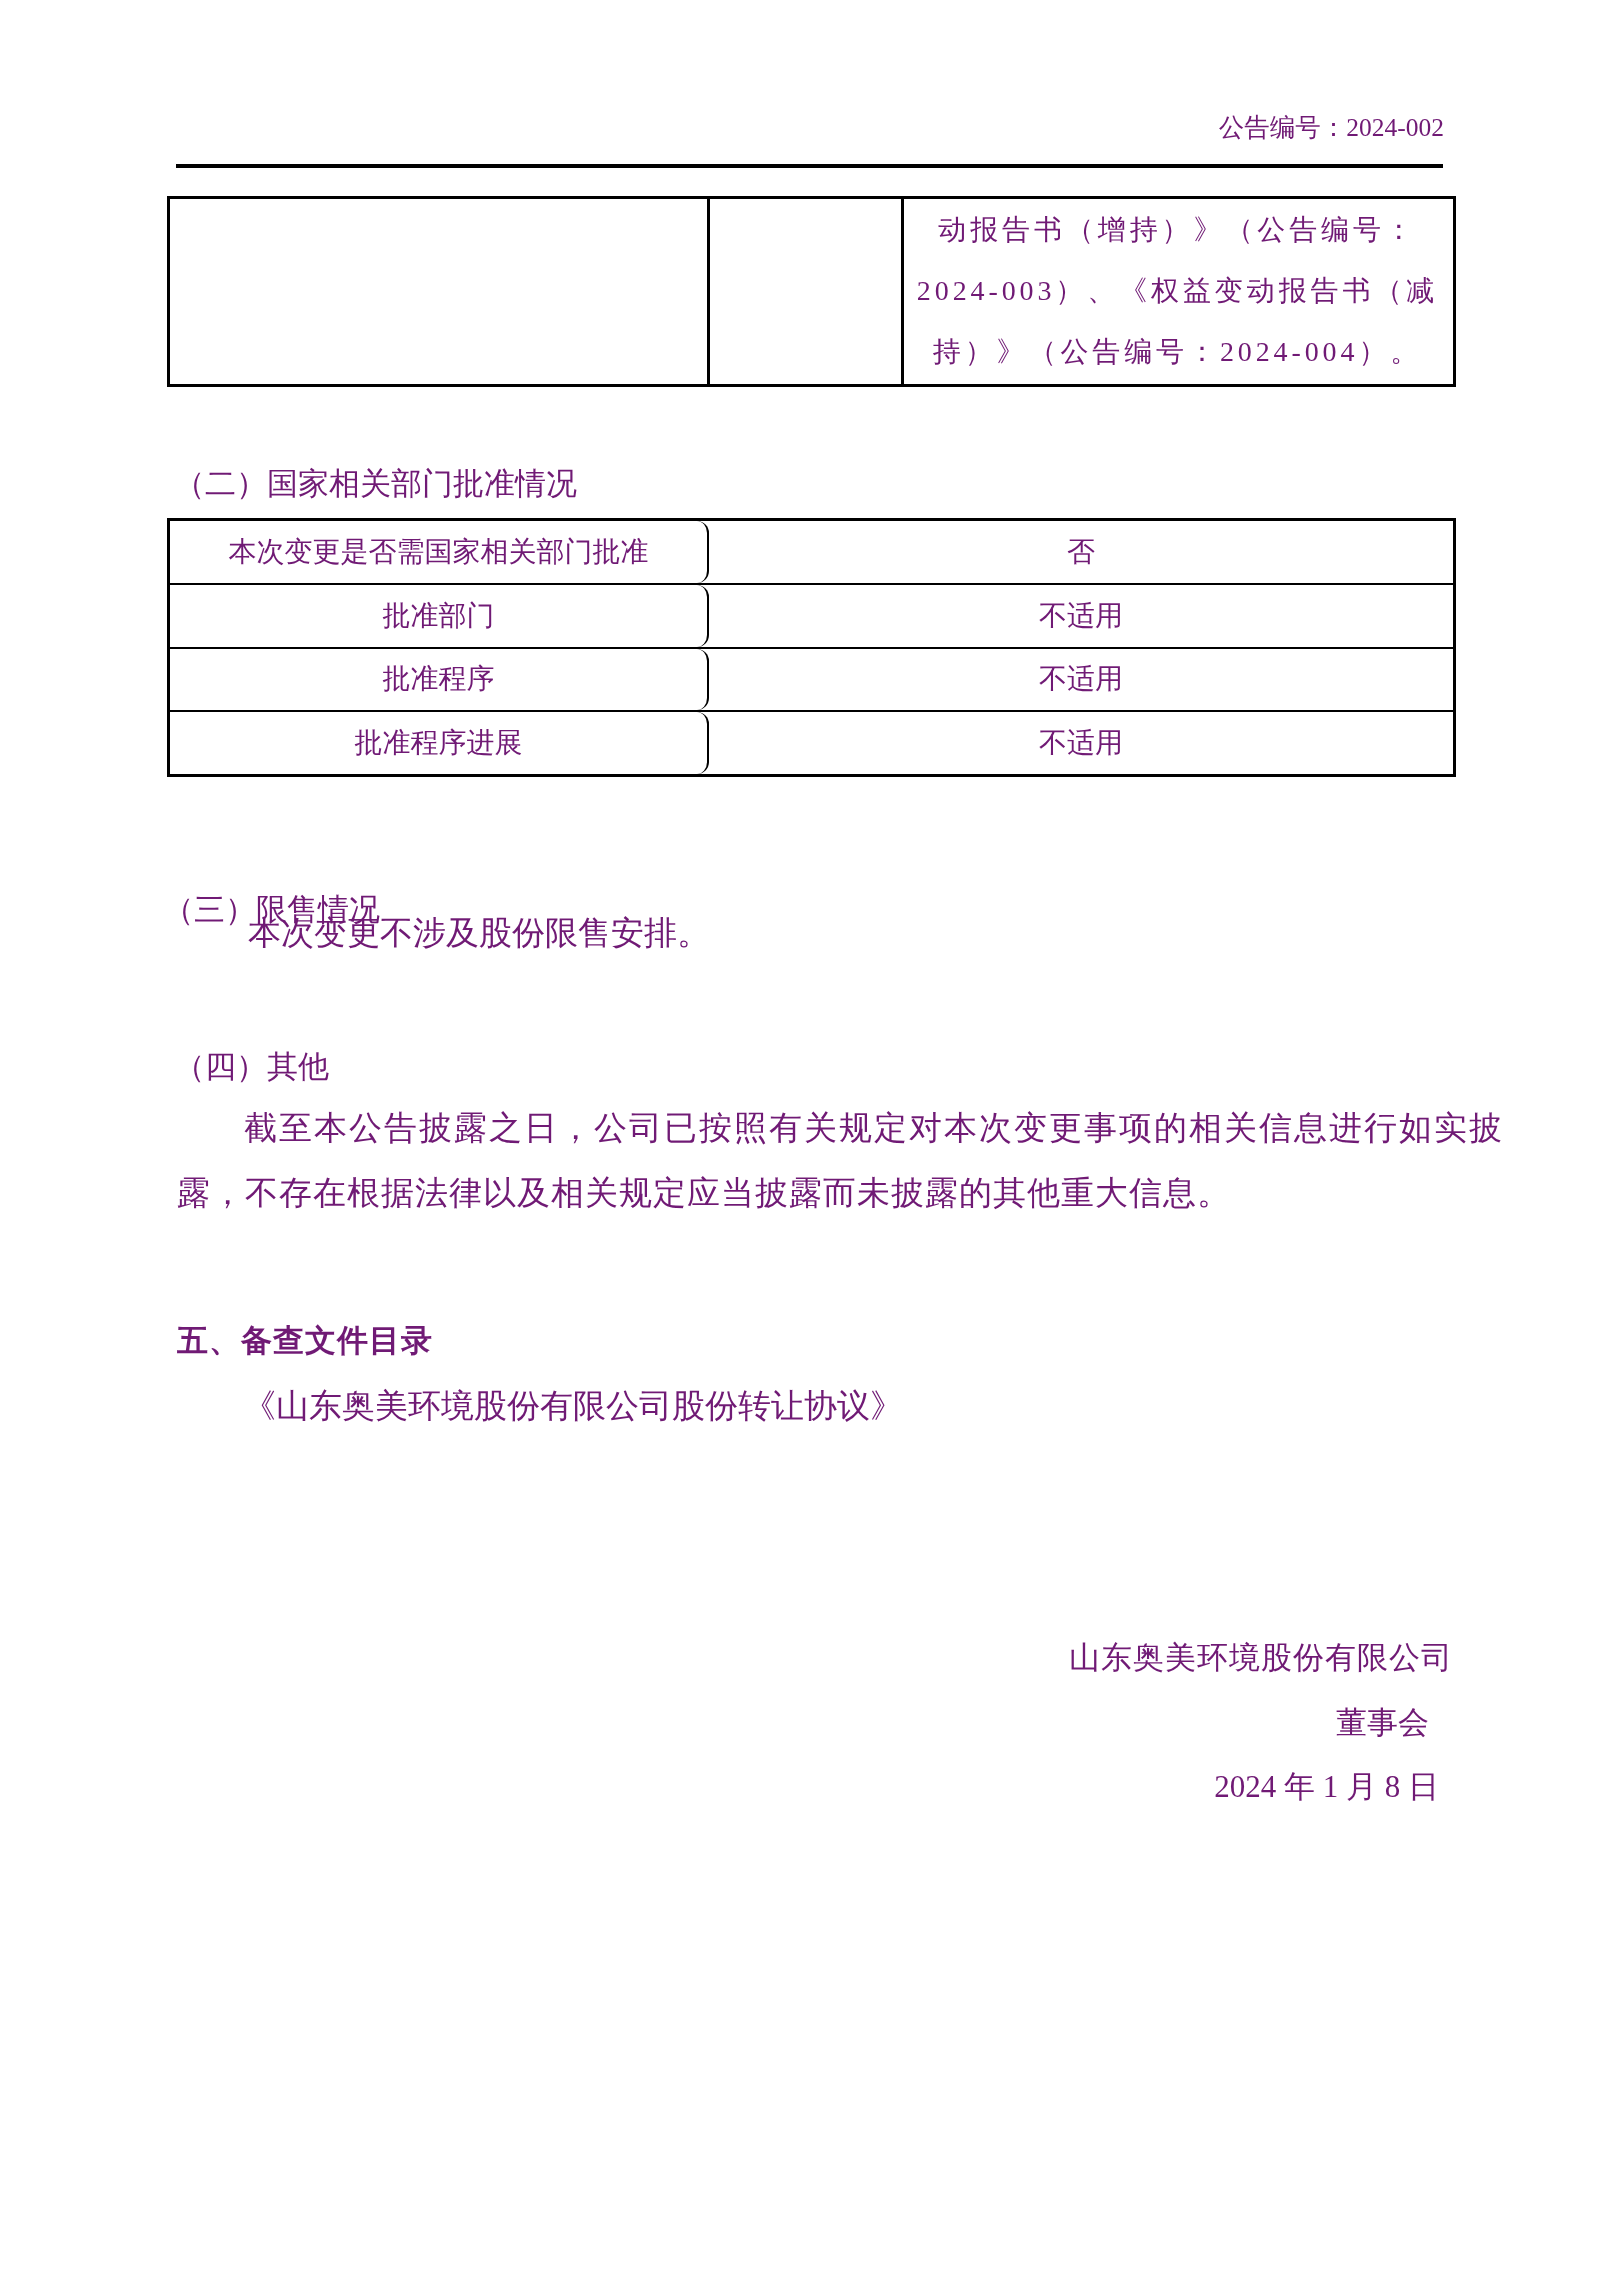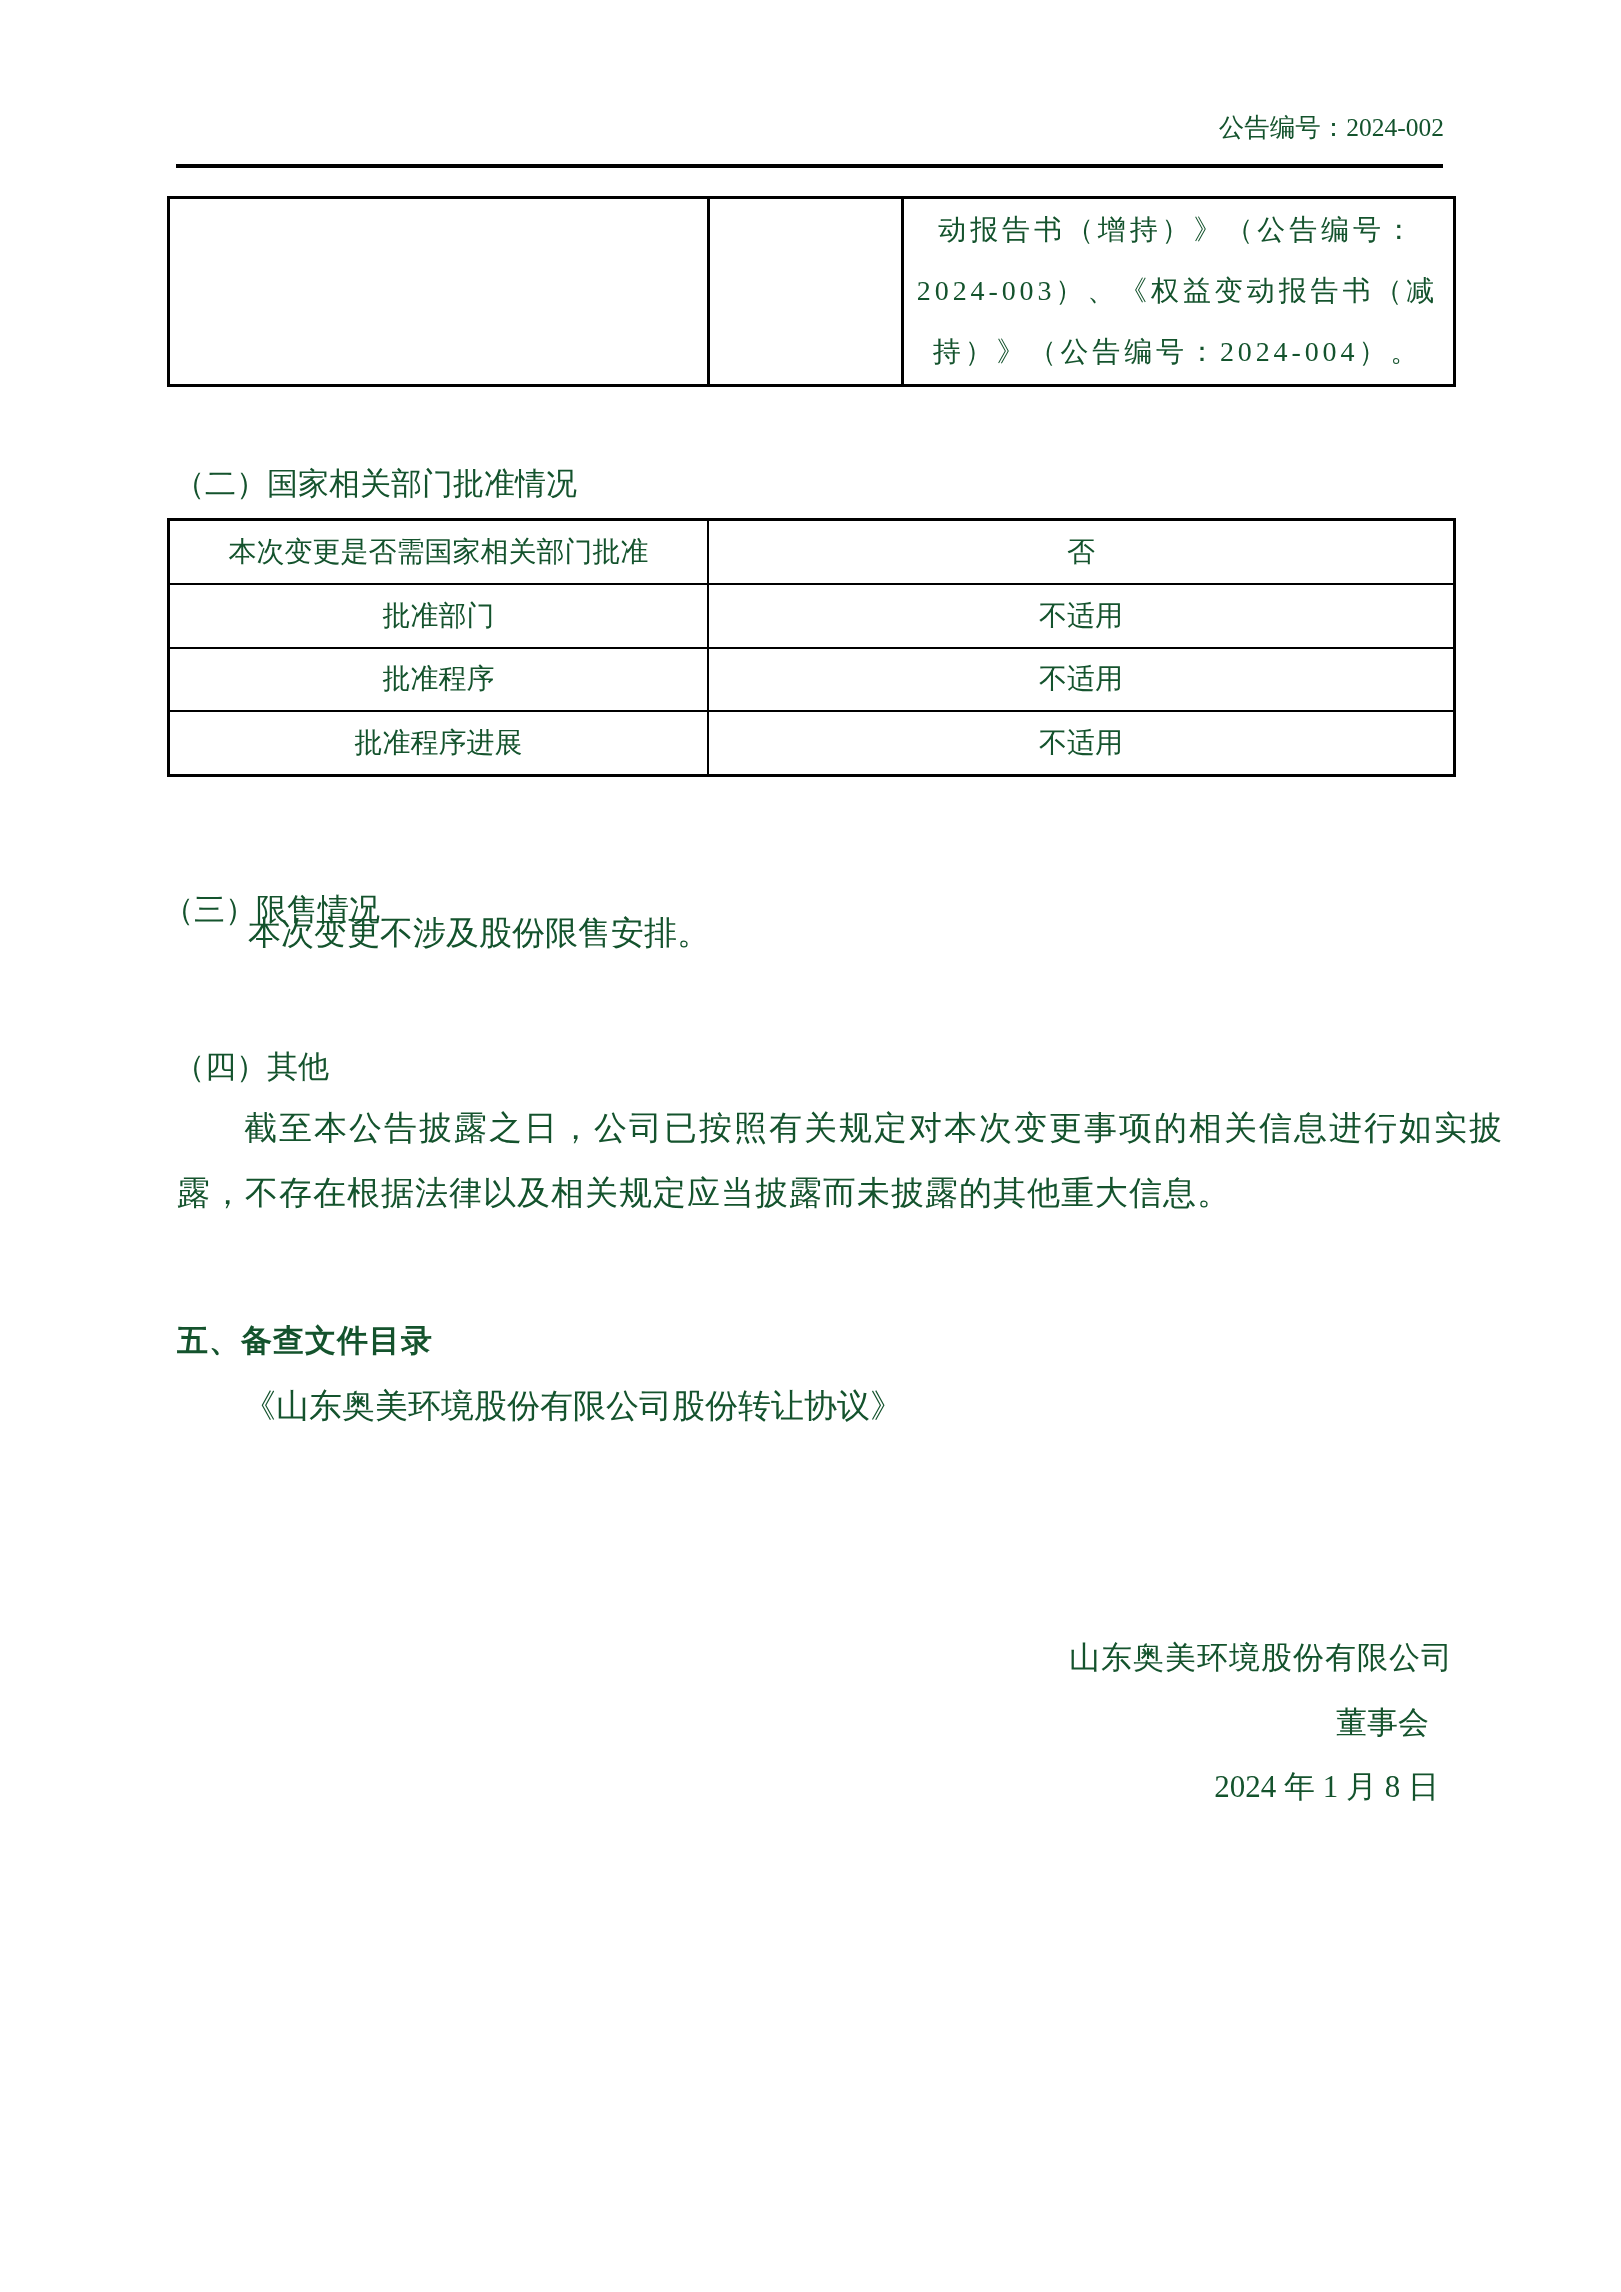--- a/index.html
+++ b/index.html
@@ -2,21 +2,21 @@
 <html><head>
 <meta charset="utf-8">
 <style>
   html,body{margin:0;padding:0;background:#ffffff;}
   .page{
     position:relative;
     width:1621px;
     height:2293px;
     background:#ffffff;
     font-family:"Liberation Serif","DejaVu Serif",serif;
-    color:#14532d;
+    color:#701a75;
     overflow:hidden;
   }
   .abs{position:absolute;}
   .hdr-text{
     top:112px;right:177px;
     font-size:25.5px;line-height:32px;
     white-space:nowrap;
   }
   .hdr-rule{
     top:164px;left:176px;width:1267px;height:3.9px;background:#000;
@@ -46,21 +46,21 @@
     top:518px;left:167px;width:1289px;height:259px;
     box-sizing:border-box;border:3.9px solid #000;
     display:flex;flex-direction:column;
   }
   .table2 .row{flex:1;display:flex;}
   .table2 .row + .row{border-top:2.9px solid #000;}
   .table2 .cell{
     display:flex;align-items:center;justify-content:center;
     font-size:28px;white-space:nowrap;
   }
-  .table2 .cell.label{width:537px;border-right:2.9px solid #000;}
+  .table2 .cell.label{width:537px;border-right:2.9px solid #000;border-radius:12px;}
   .table2 .cell.value{flex:1;}
   
   .sig{font-size:31px;line-height:39px;white-space:nowrap;}
 </style>
 </head>
 <body>
 
 <div class="page">
 
   <div class="abs hdr-text">公告编号：2024-002</div>

